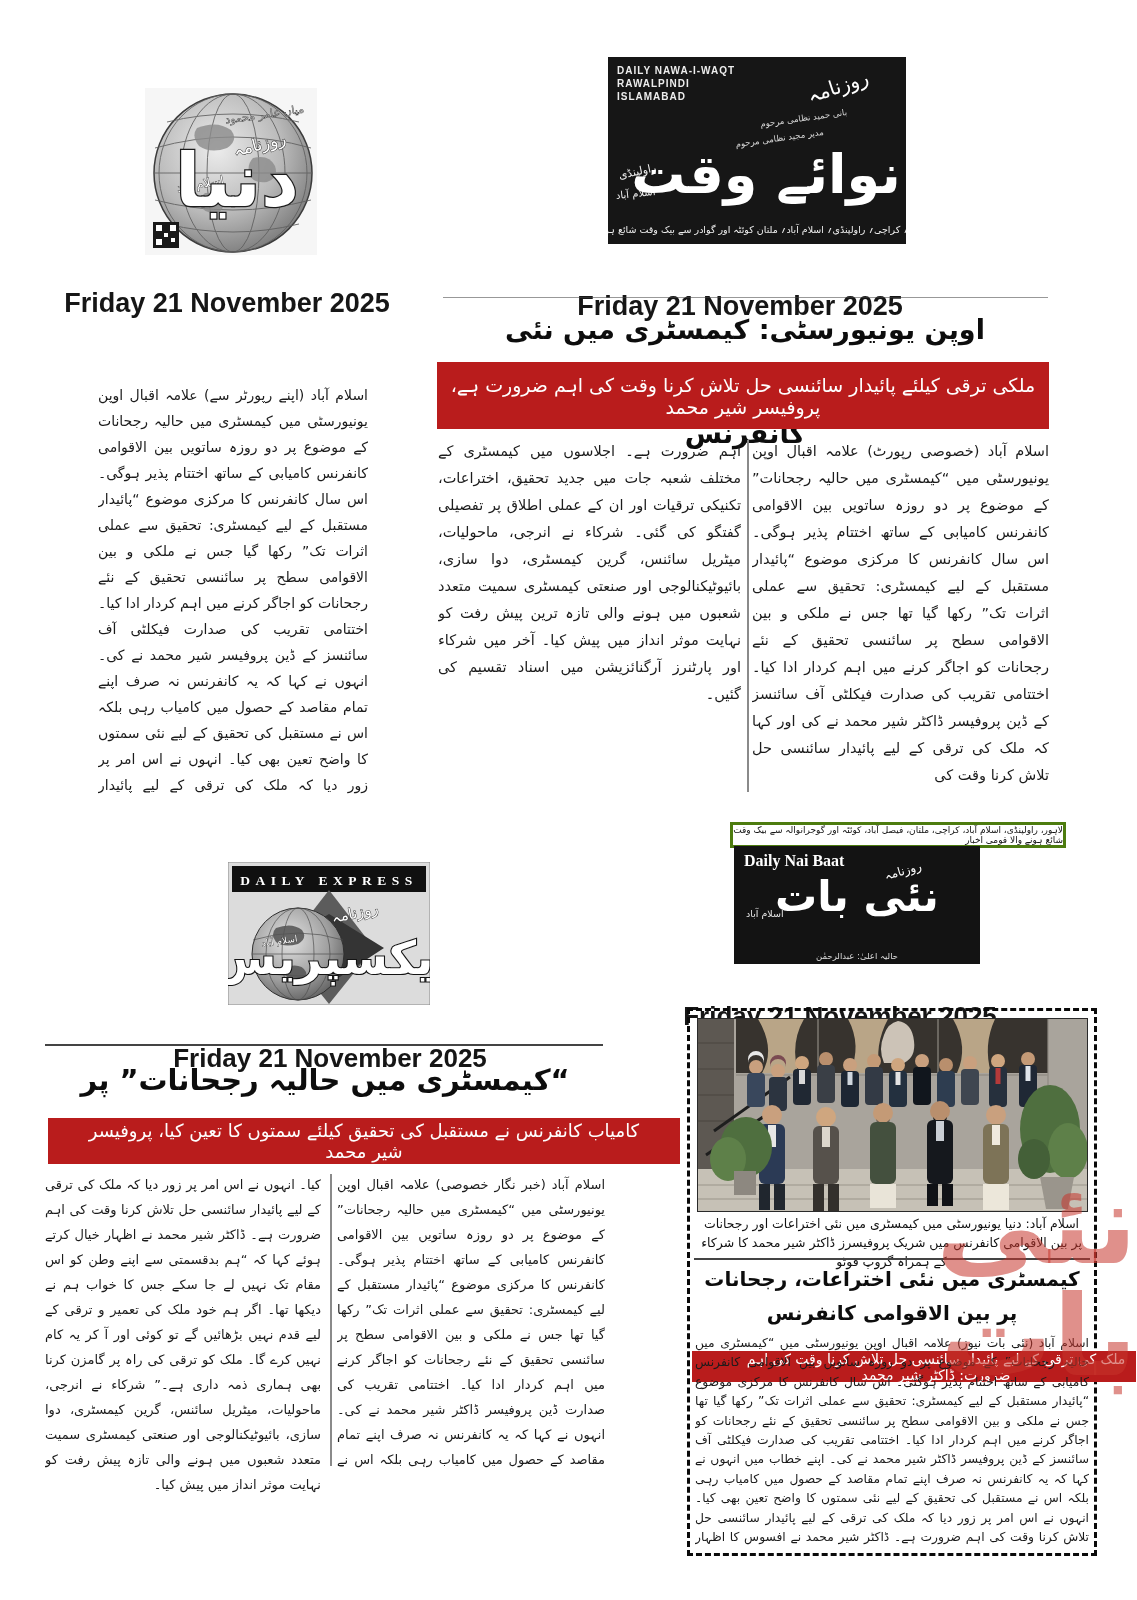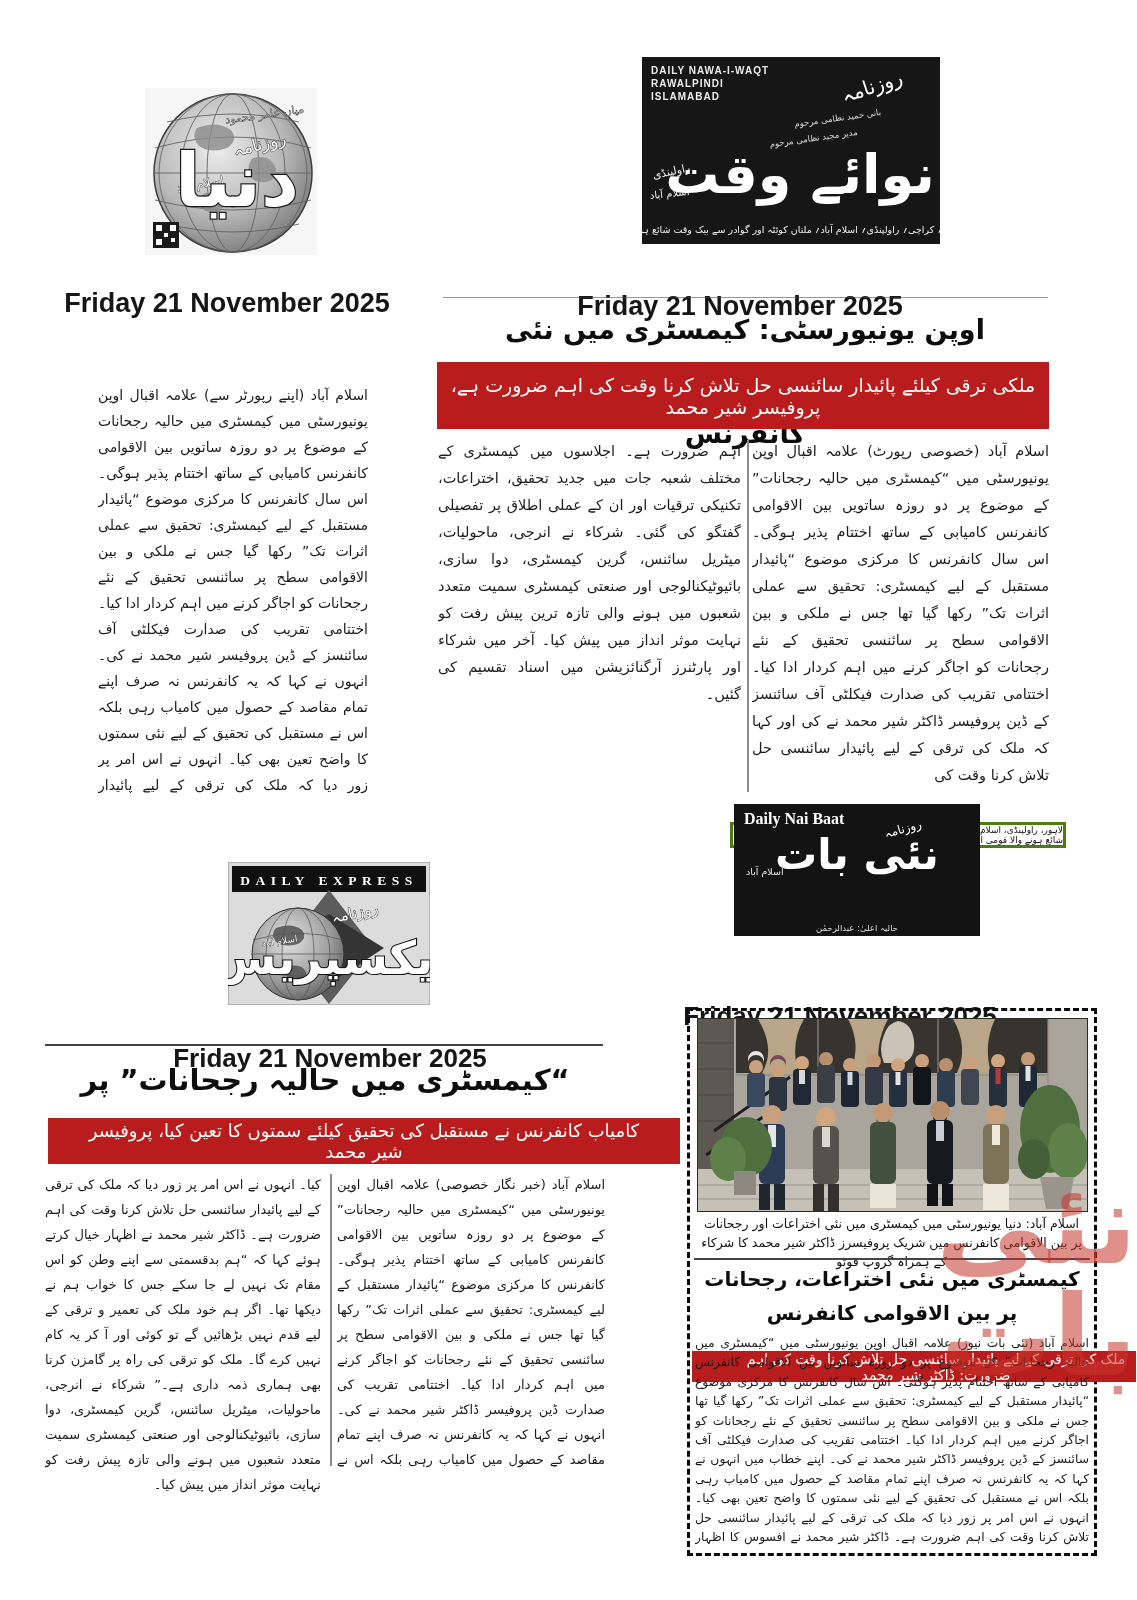--- a/index.html
+++ b/index.html
@@ -67,21 +67,21 @@
         <rect x="26" y="150" width="4" height="4" fill="#fff"></rect>
       </g>
     </svg>
   </div>
 
   <div class="abs date" style="left:52px;top:253px;width:350px;font-size:27px;">Friday 21 November 2025</div>
 
 
   <div class="abs urdu bodytxt" style="left:98px;top:382px;width:270px;height:420px;font-size:14px;line-height:26px;">اسلام آباد (اپنے رپورٹر سے) علامہ اقبال اوپن یونیورسٹی میں کیمسٹری میں حالیہ رجحانات کے موضوع پر دو روزہ ساتویں بین الاقوامی کانفرنس کامیابی کے ساتھ اختتام پذیر ہوگی۔ اس سال کانفرنس کا مرکزی موضوع “پائیدار مستقبل کے لیے کیمسٹری: تحقیق سے عملی اثرات تک” رکھا گیا جس نے ملکی و بین الاقوامی سطح پر سائنسی تحقیق کے نئے رجحانات کو اجاگر کرنے میں اہم کردار ادا کیا۔ اختتامی تقریب کی صدارت فیکلٹی آف سائنسز کے ڈین پروفیسر شیر محمد نے کی۔ انہوں نے کہا کہ یہ کانفرنس نہ صرف اپنے تمام مقاصد کے حصول میں کامیاب رہی بلکہ اس نے مستقبل کی تحقیق کے لیے نئی سمتوں کا واضح تعین بھی کیا۔ انہوں نے اس امر پر زور دیا کہ ملک کی ترقی کے لیے پائیدار سائنسی حل تلاش کرنا وقت کی اہم ضرورت ہے۔</div>
 
-  <div class="abs" style="left:608px;top:57px;width:298px;height:187px;margin-left:34px;">
+  <div class="abs" style="left:608px;top:57px;width:298px;height:187px;">
     <svg width="298" height="187" viewBox="0 0 298 187">
       <rect x="0" y="0" width="298" height="187" fill="#161616"></rect>
       <g font-family="Liberation Sans,sans-serif" font-weight="700" fill="#ededed" letter-spacing="1">
         <text x="9" y="17" font-size="10">DAILY NAWA-I-WAQT</text>
         <text x="9" y="30" font-size="10">RAWALPINDI</text>
         <text x="9" y="43" font-size="10">ISLAMABAD</text>
       </g>
       <text class="urdu" x="232" y="36" font-size="20" fill="#ffffff" text-anchor="middle" transform="rotate(-18 232 36)">روزنامہ</text>
       <text class="urdu" x="196" y="64" font-size="8.5" fill="#d8d8d8" text-anchor="middle" transform="rotate(-8 196 64)">بانی حمید نظامی مرحوم</text>
       <text class="urdu" x="172" y="84" font-size="8.5" fill="#d8d8d8" text-anchor="middle" transform="rotate(-8 172 84)">مدیر مجید نظامی مرحوم</text>
@@ -145,21 +145,21 @@
   <div class="abs urdu headline" style="left:45px;top:1052px;width:560px;font-size:29px;line-height:56px;">“کیمسٹری میں حالیہ رجحانات” پر کانفرنس اختتام پذیر</div>
 
   <div class="abs urdu subbar" style="left:48px;top:1118px;width:632px;height:46px;font-size:18px;padding:0 24px;box-sizing:border-box;">کامیاب کانفرنس نے مستقبل کی تحقیق کیلئے سمتوں کا تعین کیا، پروفیسر شیر محمد</div>
 
   <div class="abs urdu bodytxt" style="left:337px;top:1172px;width:268px;height:300px;font-size:13px;line-height:25px;">اسلام آباد (خبر نگار خصوصی) علامہ اقبال اوپن یونیورسٹی میں “کیمسٹری میں حالیہ رجحانات” کے موضوع پر دو روزہ ساتویں بین الاقوامی کانفرنس کامیابی کے ساتھ اختتام پذیر ہوگی۔ کانفرنس کا مرکزی موضوع “پائیدار مستقبل کے لیے کیمسٹری: تحقیق سے عملی اثرات تک” رکھا گیا تھا جس نے ملکی و بین الاقوامی سطح پر سائنسی تحقیق کے نئے رجحانات کو اجاگر کرنے میں اہم کردار ادا کیا۔ اختتامی تقریب کی صدارت ڈین پروفیسر ڈاکٹر شیر محمد نے کی۔ انہوں نے کہا کہ یہ کانفرنس نہ صرف اپنے تمام مقاصد کے حصول میں کامیاب رہی بلکہ اس نے مستقبل کی تحقیق کے لیے نئی سمتوں کا واضح تعین بھی</div>
   <div class="abs urdu bodytxt" style="left:45px;top:1172px;width:276px;height:332px;font-size:13px;line-height:25px;">کیا۔ انہوں نے اس امر پر زور دیا کہ ملک کی ترقی کے لیے پائیدار سائنسی حل تلاش کرنا وقت کی اہم ضرورت ہے۔ ڈاکٹر شیر محمد نے اظہار خیال کرتے ہوئے کہا کہ “ہم بدقسمتی سے اپنے وطن کو اس مقام تک نہیں لے جا سکے جس کا خواب ہم نے دیکھا تھا۔ اگر ہم خود ملک کی تعمیر و ترقی کے لیے قدم نہیں بڑھائیں گے تو کوئی اور آ کر یہ کام نہیں کرے گا۔ ملک کو ترقی کی راہ پر گامزن کرنا بھی ہماری ذمہ داری ہے۔” شرکاء نے انرجی، ماحولیات، میٹریل سائنس، گرین کیمسٹری، دوا سازی، بائیوٹیکنالوجی اور صنعتی کیمسٹری سمیت متعدد شعبوں میں ہونے والی تازہ پیش رفت کو نہایت موثر انداز میں پیش کیا۔</div>
   <div class="abs vdivider" style="left:330px;top:1174px;width:1.5px;height:292px;"></div>
 
   <div class="abs urdu" style="left:730px;top:822px;width:330px;height:20px;border:3px solid #4d7c0f;font-size:9px;display:flex;align-items:center;justify-content:center;color:#111;">لاہور، راولپنڈی، اسلام آباد، کراچی، ملتان، فیصل آباد، کوئٹہ اور گوجرانوالہ سے بیک وقت شائع ہونے والا قومی اخبار</div>
 
-  <div class="abs" style="left:734px;top:804px;width:246px;height:132px;background:#131313;">
+  <div class="abs" style="left:734px;top:846px;width:246px;height:118px;background:#131313;">
     <span class="abs" style="left:10px;top:6px;color:#fff;font-size:16px;font-weight:700;font-family:'Liberation Serif',serif;">Daily Nai Baat</span>
     <span class="abs urdu" style="left:150px;top:18px;color:#fff;font-size:12px;transform:rotate(-16deg);">روزنامہ</span>
     <span class="abs urdu" style="left:0;top:26px;width:246px;text-align:center;color:#fff;font-size:42px;font-weight:700;">نئی بات</span>
     <span class="abs urdu" style="left:12px;top:62px;color:#e8e8e8;font-size:9.5px;">اسلام آباد</span>
     <span class="abs urdu" style="left:0;bottom:3px;width:246px;text-align:center;color:#ddd;font-size:8.5px;">حالیہ اعلیٰ: عبدالرحمٰن</span>
   </div>
 
   <div class="abs date" style="left:665px;top:966px;width:350px;font-size:26px;">Friday 21 November 2025</div>
 
   <div class="abs dashedbox" style="left:687px;top:1008px;width:410px;height:548px;box-sizing:border-box;"></div>

